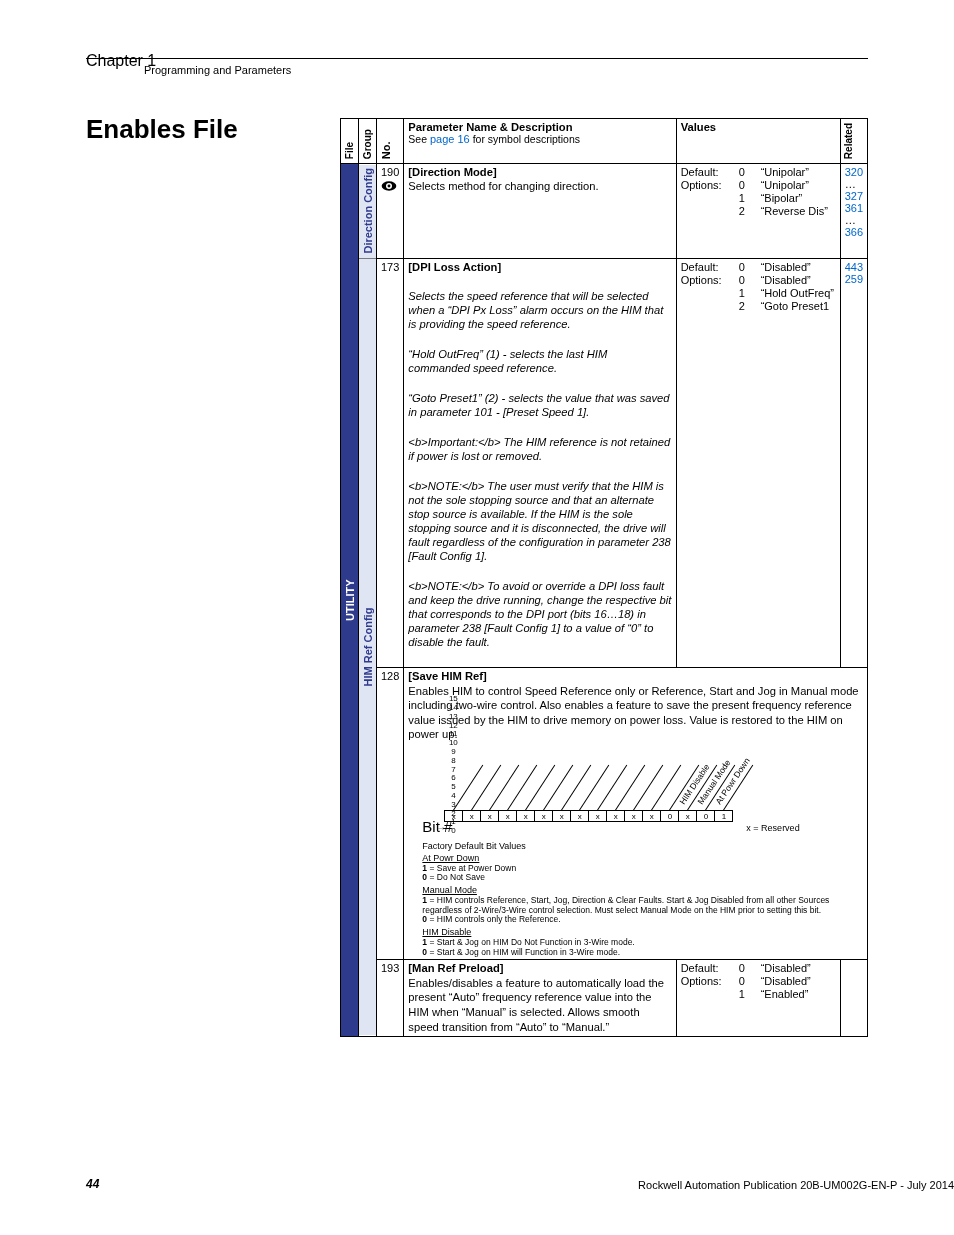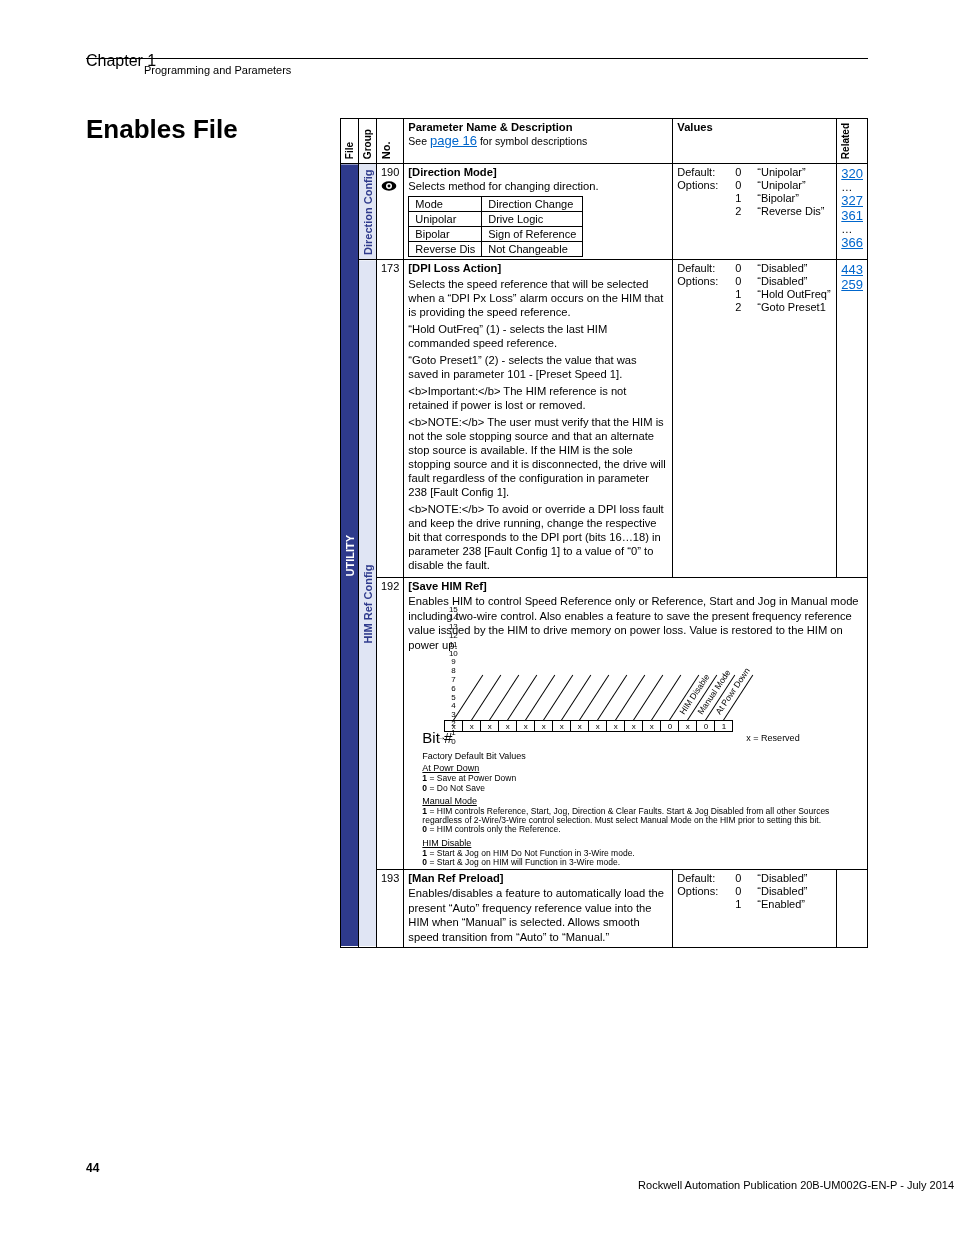--- a/index.html
+++ b/index.html
@@ -22,22 +22,22 @@
     top: 52px; left: 86px;
     font-size: 16px; font-weight: normal;
   }
   .chapter-title {
     position: absolute;
     top: 64px; left: 144px;
     font-size: 11px;
   }
   .page-num {
     position: absolute;
-    bottom: 60px; left: 86px;
-    font-size: 12px; font-weight: bold;
+    bottom: 44px; left: 86px;
+    font-size: 12px; font-weight: bold; font-style: italic;
   }
   .pub-info {
     position: absolute;
     bottom: 44px; left: 0; width: 954px;
     text-align: right; font-size: 11px;
   }
   .section-title {
     position: absolute;
     top: 114px; left: 86px;
     font-size: 26px; font-weight: bold;
@@ -73,22 +73,21 @@
     background: #e0e5f4;
     color: #2e3a8c;
   }
   .no-col { width: 24px; text-align: left; font-size:11px; }
   .param-col { padding: 4px 6px; }
   .values-col { width: 164px; }
   .related-col { width: 24px; }
   .param-name { font-weight: bold; }
   .link {
     color: #0066cc;
-    text-decoration: underline;
-    font-size: 13px;
+    font-size: 11px;
   }
   .val-grid {
     display: grid;
     grid-template-columns: 48px 12px auto;
     column-gap: 10px;
     row-gap: 1px;
     font-size: 11px;
   }
   .inner-tbl {
     border-collapse: collapse;
@@ -98,21 +97,21 @@
   .inner-tbl td {
     border: 0.5px solid #000;
     padding: 1px 6px;
     font-size: 11px;
   }
   .inner-tbl .hdr td { font-weight: normal; }
   .eye-icon {
     width: 16px; height: 12px;
     margin: 2px auto;
   }
-  .desc p { margin: 3px 0; line-height: 1.25; }
+  .desc p { margin: 16px 0; line-height: 1.25; font-style: italic; }
   .bit-block { margin-top: 10px; font-size: 8.5px; line-height: 1.1; }
   .bit-canvas { position: relative; height: 86px; margin-bottom: 4px; }
   .bit-cell-row {
     position: absolute; bottom: 16px; left: 36px;
     display: flex;
     border-right: 0.5px solid #000;
   }
   .bit-cell {
     width: 18px; height: 12px;
     border-left: 0.5px solid #000;
@@ -191,40 +190,20 @@
       <div>190</div>
       <svg class="eye-icon" viewBox="0 0 24 16">
         <ellipse cx="12" cy="8" rx="11" ry="7" fill="#000"></ellipse>
         <ellipse cx="12" cy="8" rx="4.5" ry="4.5" fill="#fff"></ellipse>
         <ellipse cx="12" cy="8" rx="2.2" ry="2.2" fill="#000"></ellipse>
       </svg>
     </td>
     <td class="param-col">
       <div class="param-name">[Direction Mode]</div>
       <div style="margin:2px 0">Selects method for changing direction.</div>
-      <table class="inner-tbl">
-        <tbody>
-              <tr class="hdr">
-                <td>Mode</td>
-                <td>Direction Change</td>
-              </tr>
-        <tr>
-                <td>Unipolar</td>
-                <td>Drive Logic</td>
-              </tr>
-        <tr>
-                <td>Bipolar</td>
-                <td>Sign of Reference</td>
-              </tr>
-        <tr>
-                <td>Reverse Dis</td>
-                <td>Not Changeable</td>
-              </tr>
-      </tbody>
-          </table>
     </td>
     <td class="values-col">
       <div class="val-grid">
         <span>Default:</span>
         <span>0</span>
         <span>“Unipolar”</span>
         <span>Options:</span>
         <span>0</span>
         <span>“Unipolar”</span>
         <span></span>
@@ -275,21 +254,21 @@
         <span>“Goto Preset1</span>
       </div>
     </td>
     <td class="related-col">
       <a class="link">443</a><br>
       <a class="link">259</a>
     </td>
   </tr>
 
   <tr>
-    <td class="no-col">192</td>
+    <td class="no-col">128</td>
     <td class="param-col" colspan="3">
       <div class="param-name">[Save HIM Ref]</div>
       <div style="margin:2px 0; line-height:1.3">Enables HIM to control Speed Reference only or Reference, Start and Jog in Manual mode including two-wire control. Also enables a feature to save the present frequency reference value issued by the HIM to drive memory on power loss. Value is restored to the HIM on power up.</div>
 
       <div class="bit-block">
         <div class="bit-canvas">
 
           <div id="diag-lines">
                 <div class="diag-line" style="left: 45px; bottom: 28px;"></div>
                 <div class="diag-line" style="left: 63px; bottom: 28px;"></div>

